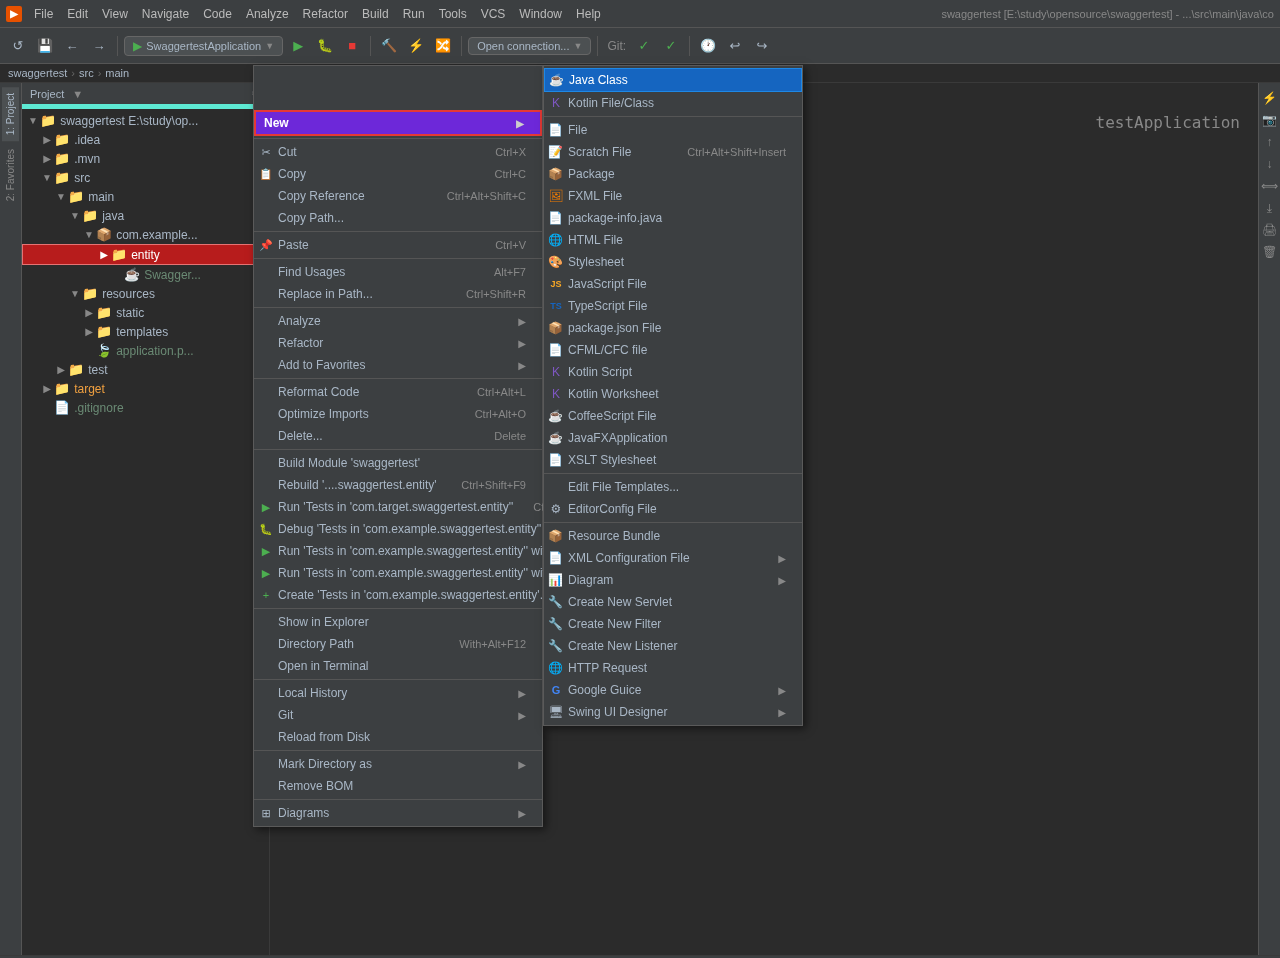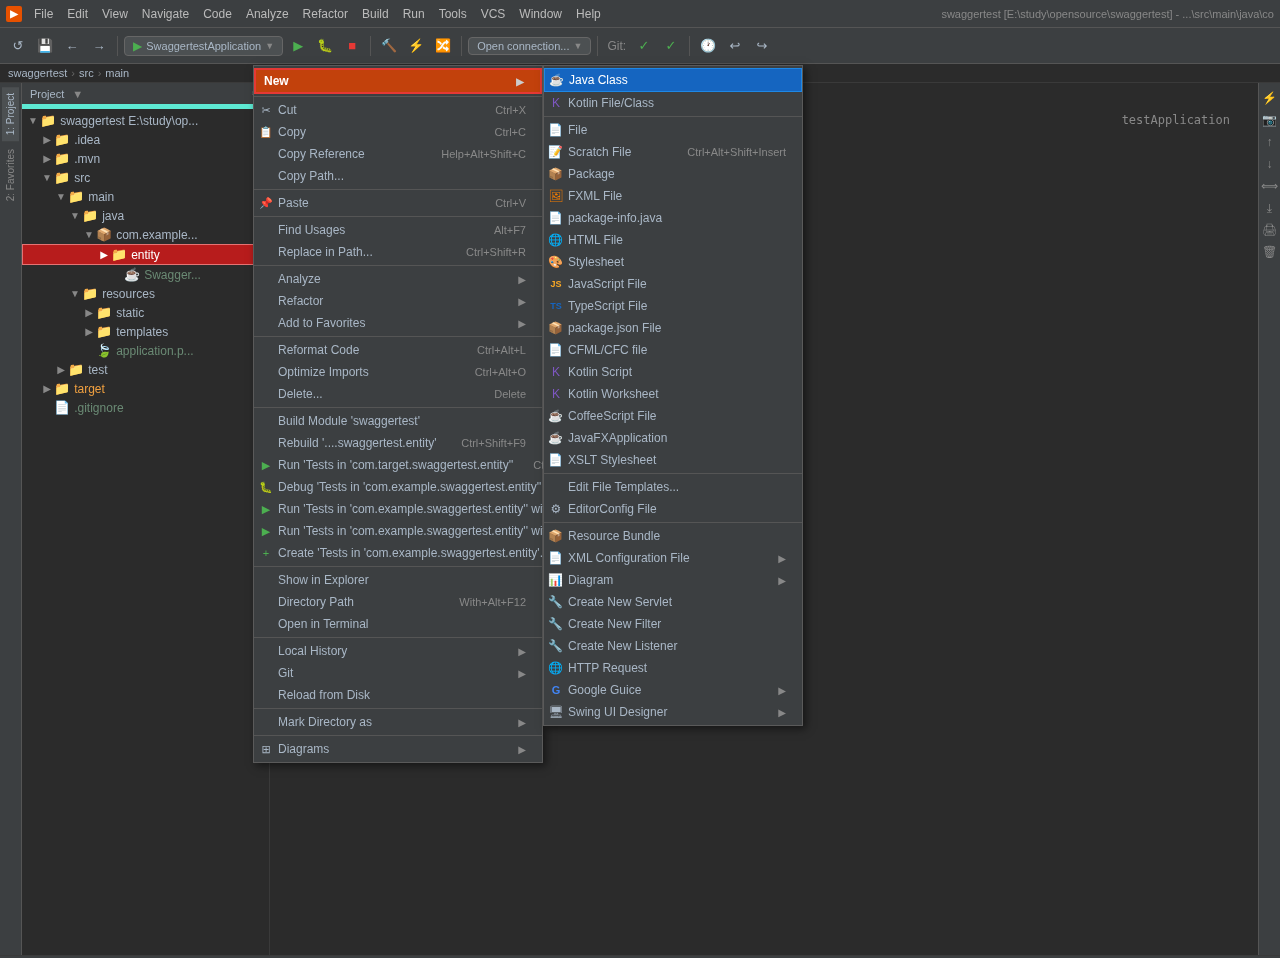--- a/index.html
+++ b/index.html
@@ -288,23 +288,23 @@
 
     
     .editor-area {
       flex: 1;
       background: #2b2b2b;
       overflow: hidden;
       position: relative;
     }
     .editor-text {
       position: absolute;
-      right: 28px;
+      right: 18px;
       top: 30px;
-      font-size: 12px;
+      font-size: 16px;
       color: #888;
       font-family: monospace;
     }
 
     
     .side-tools-right {
       width: 22px;
       background: #3c3f41;
       border-left: 1px solid #555;
       display: flex;
@@ -535,39 +535,39 @@
     
     
   </div>
 
 </div>
 
 <div class="context-overlay">
 
   <div class="context-menu" style="top:65px;left:253px;width:290px;">
 
-    <div class="ctx-item new-header" style="background:#c2410c;border:2px solid #e53935;color:white;padding:4px 16px 4px 8px;">
+    <div class="ctx-item new-header" style="background:#6d28d9;border:2px solid #e53935;color:white;padding:4px 16px 4px 8px;margin-top:42px;">
       <span>New</span>
       <span class="arrow-right" style="margin-left:auto;color:#ccc;">▶</span>
     </div>
 
     <hr class="ctx-separator">
     <div class="ctx-item">
       <span class="icon-left">✂</span>
       <span>Cut</span>
       <span class="shortcut">Ctrl+X</span>
     </div>
     <div class="ctx-item">
       <span class="icon-left">📋</span>
       <span>Copy</span>
       <span class="shortcut">Ctrl+C</span>
     </div>
     <div class="ctx-item">
       <span>Copy Reference</span>
-      <span class="shortcut">Help+Alt+Shift+C</span>
+      <span class="shortcut">Ctrl+Alt+Shift+C</span>
     </div>
     <div class="ctx-item">
       <span>Copy Path...</span>
     </div>
     <hr class="ctx-separator">
     <div class="ctx-item">
       <span class="icon-left">📌</span>
       <span>Paste</span>
       <span class="shortcut">Ctrl+V</span>
     </div>
@@ -656,20 +656,23 @@
       <span class="arrow-right">▶</span>
     </div>
     <div class="ctx-item">
       <span>Reload from Disk</span>
     </div>
     <hr class="ctx-separator">
     <div class="ctx-item">
       <span>Mark Directory as</span>
       <span class="arrow-right">▶</span>
     </div>
+    <div class="ctx-item">
+      <span>Remove BOM</span>
+    </div>
     <hr class="ctx-separator">
     <div class="ctx-item">
       <span class="icon-left">⊞</span>
       <span>Diagrams</span>
       <span class="arrow-right">▶</span>
     </div>
   </div>
 
   <div class="submenu" style="top:65px;left:543px;width:260px;">
 

